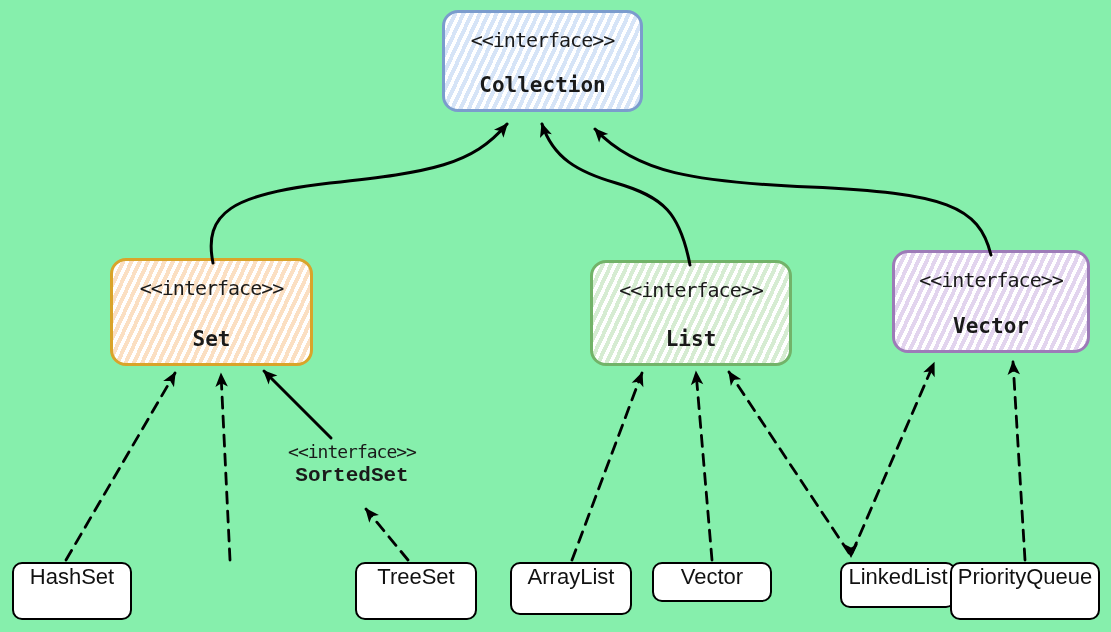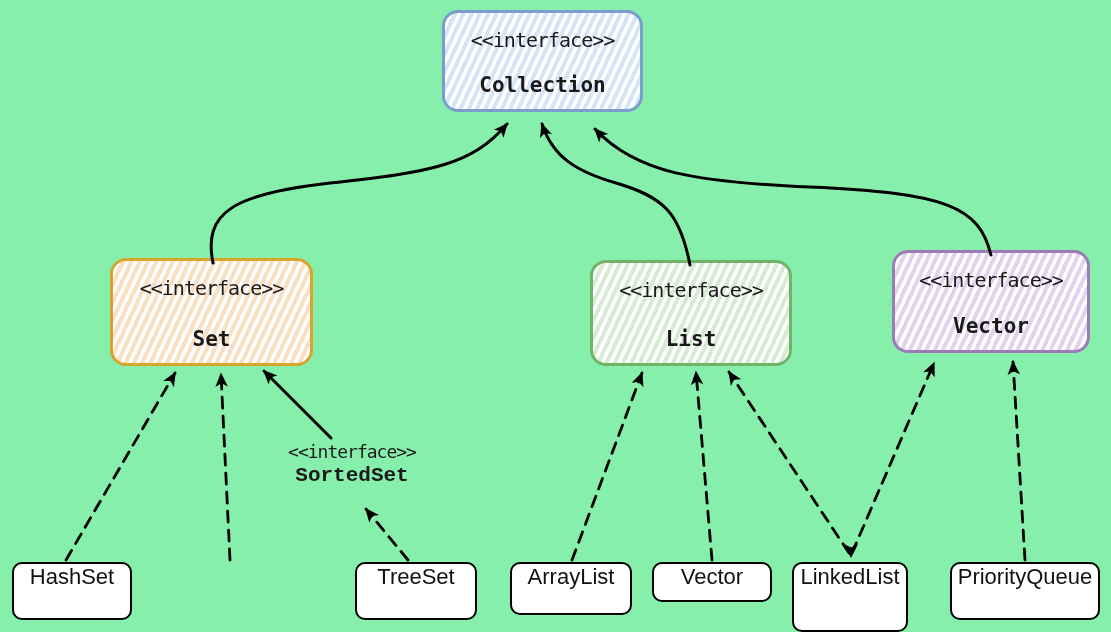--- a/index.html
+++ b/index.html
@@ -111,21 +111,21 @@
   </div>
   <div class="cls" style="left:355px;top:562px;width:122px;height:58px">
     <span>TreeSet</span>
   </div>
   <div class="cls" style="left:510px;top:562px;width:122px;height:53px">
     <span>ArrayList</span>
   </div>
   <div class="cls" style="left:652px;top:562px;width:120px;height:40px">
     <span>Vector</span>
   </div>
-  <div class="cls" style="left:792px;top:562px;width:116px;height:70px">
+  <div class="cls" style="left:840px;top:562px;width:116px;height:46px">
     <span>LinkedList</span>
   </div>
   <div class="cls" style="left:950px;top:562px;width:150px;height:58px">
     <span>PriorityQueue</span>
   </div>
 
   <svg id="edges" width="1111" height="632" viewBox="0 0 1111 632">
     <defs>
       <marker id="arrow" viewBox="0 0 12 12" refX="10" refY="6" markerUnits="userSpaceOnUse" markerWidth="17" markerHeight="17" orient="auto-start-reverse">
         <path class="ahead" d="M1,1.6 L11,6 L1,10.4 L3.4,6 Z"></path>

